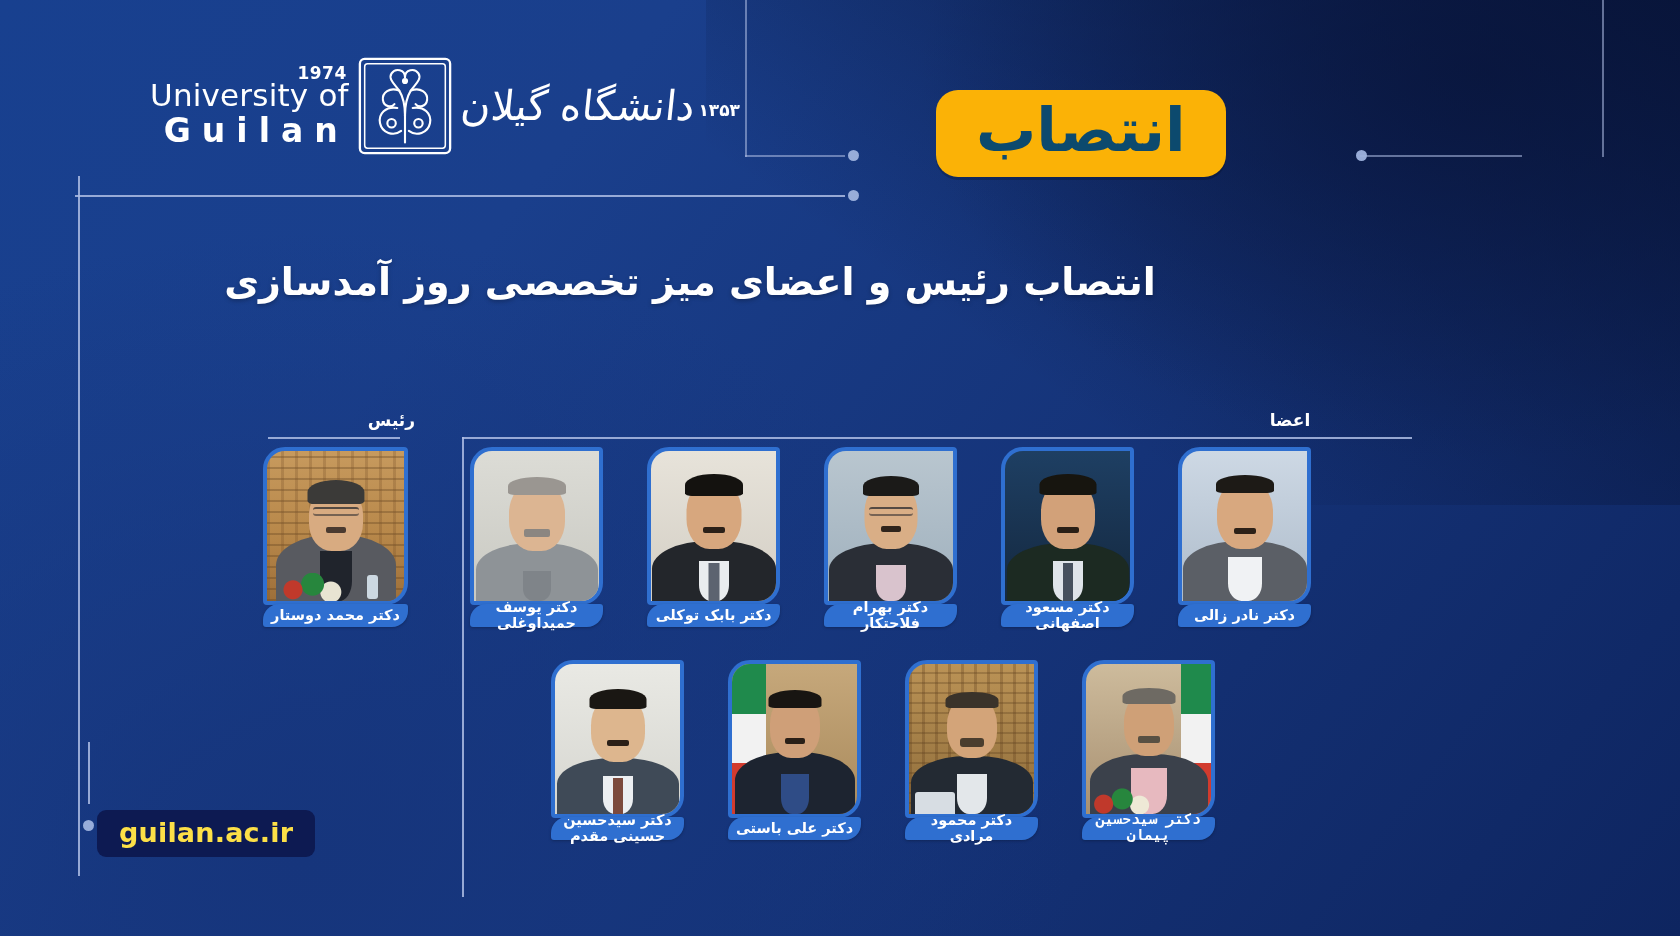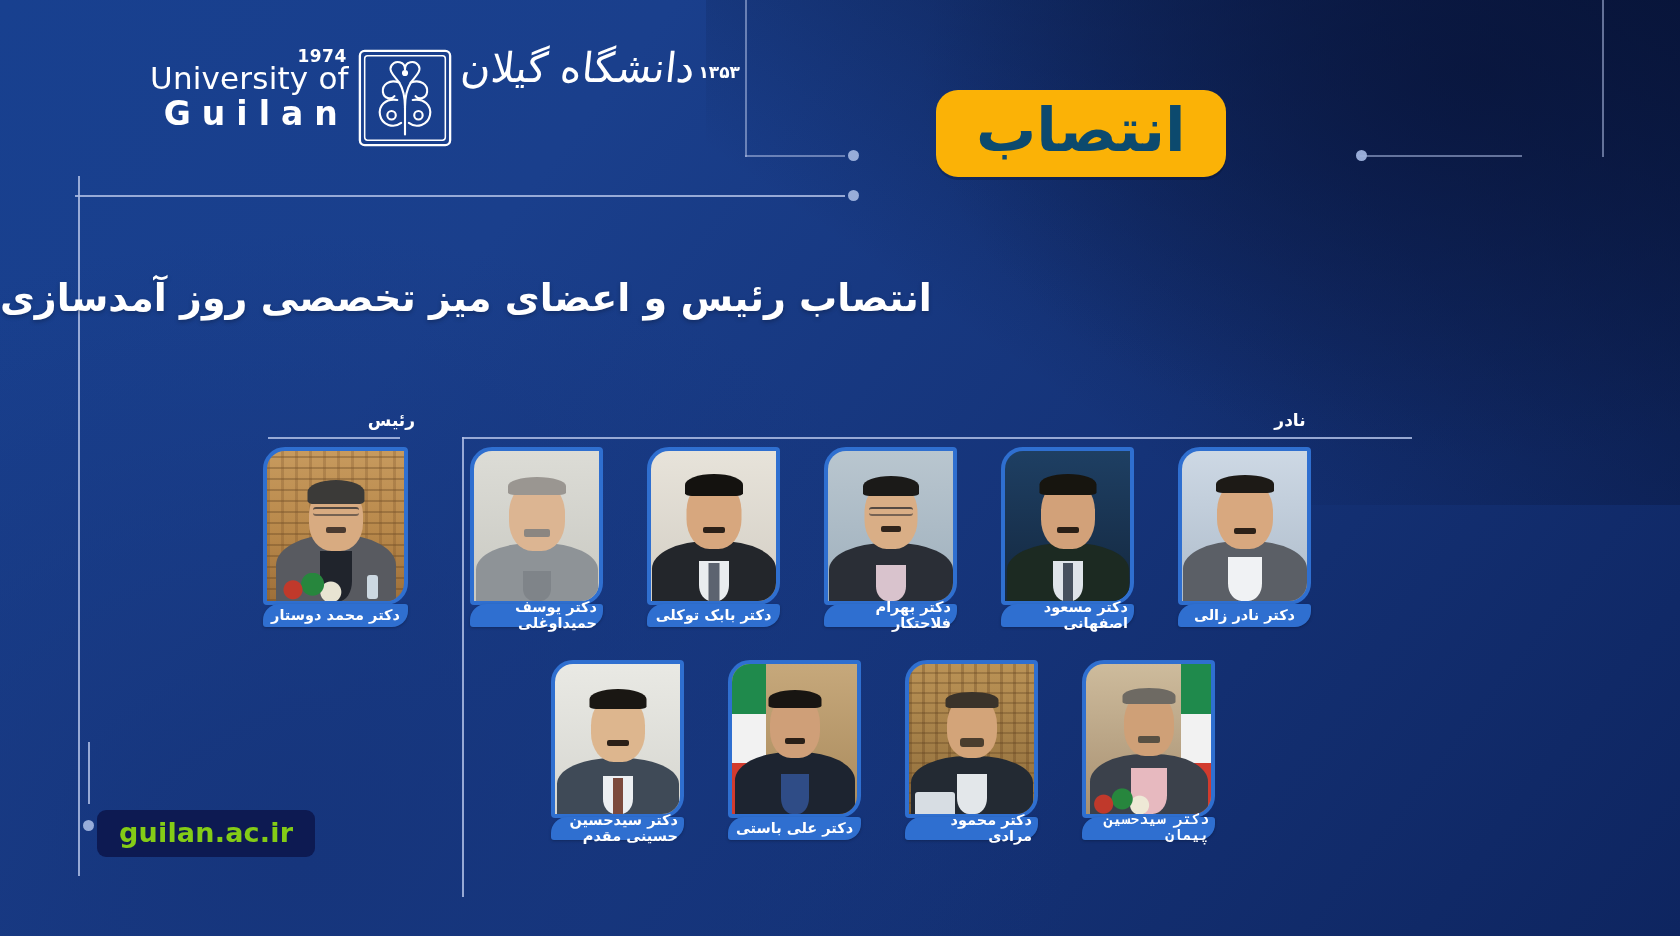--- a/index.html
+++ b/index.html
@@ -30,22 +30,22 @@
   
   .deco{ position:absolute; background:#aebde4; opacity:.85; }
   .deco.dim{ opacity:.55; }
   .dot{
     position:absolute; width:11px; height:11px; border-radius:50%;
     background:#9fb3de; opacity:.95;
   }
 
   
   #logo-block{
-    position:absolute; left:150px; top:48px;
-    display:flex; gap:8px; direction:ltr;
+    position:absolute; left:150px; top:56px;
+    display:flex; align-items:center; gap:8px; direction:ltr;
   }
   .logo-en{ color:#fff; text-align:right; line-height:1; }
   .logo-en .year{
     font-size:17px; font-weight:700; letter-spacing:.5px;
     display:block; margin-bottom:-2px; margin-right:2px;
   }
   .logo-en .l1{ font-size:31px; font-weight:400; letter-spacing:.2px; display:block; }
   .logo-en .l2{
     font-size:33px; font-weight:700; letter-spacing:11px; display:block; margin-top:3px;
   }
@@ -67,22 +67,22 @@
     padding:9px 40px 15px;
     box-shadow:0 3px 0 rgba(0,0,0,.18);
   }
   #title-badge span{
     font-size:60px; font-weight:700; color:#0c4a6e; line-height:1.05;
     letter-spacing:-1px; display:block;
   }
 
   
   #headline{
-    position:absolute; top:270px; right:0; left:0;
-    text-align:left; color:#fff;
+    position:absolute; top:254px; right:0; left:0;
+    text-align:center; color:#fff;
     padding-right:300px;
   }
   #headline div{
     font-size:38px; font-weight:700; line-height:1.5;
     text-shadow:0 2px 4px rgba(0,0,0,.25);
   }
 
   
   .group-label{
     position:absolute; color:#fff; font-size:17px; font-weight:700;
@@ -108,34 +108,34 @@
     background-size:cover; background-position:center top;
     border-radius:18px 0 18px 0;
     position:relative;
   }
   .name-chip{
     position:absolute;
     background:#2f6fd0;
     color:#fff; font-size:14.5px; font-weight:700;
     border-radius:16px 3px 16px 3px;
     display:flex; align-items:center; justify-content:center;
-    line-height:1.1;
+    text-align:center; line-height:1.1;
     padding:3px 6px;
     box-shadow:0 1px 3px rgba(0,0,0,.25);
   }
 
   
   #site-badge{
     position:absolute; left:97px; top:810px;
     background:#0d1a52; border-radius:9px;
     padding:7px 22px 9px;
     direction:ltr;
   }
   #site-badge span{
-    color:#84cc16; font-size:27px; font-weight:700; letter-spacing:.2px;
+    color:#fde047; font-size:27px; font-weight:700; letter-spacing:.2px;
   }
   #site-stem{ left:88px; top:742px; width:2px; height:62px; }
   #site-dot { left:83px; top:820px; }
 
   
   .ph{ width:100%; height:100%; position:relative; overflow:hidden; }
   .ph .bg{ position:absolute; inset:0; }
   .ph .head{
     position:absolute; left:50%; transform:translateX(-50%);
     border-radius:46% 46% 42% 42%;
@@ -208,21 +208,21 @@
     <span>انتصاب</span>
   </div>
 
   <div id="headline">
     <div>انتصاب رئیس و اعضای میز تخصصی روز آمدسازی</div>
   </div>
 
   <div class="group-label" id="label-chair">رئیس</div>
   <div class="deco" id="chair-bracket"></div>
 
-  <div class="group-label" id="label-members">نادر</div>
+  <div class="group-label" id="label-members">اعضا</div>
   <div class="deco" id="members-line"></div>
   <div class="deco" id="members-stem"></div>
 
   <div class="card" style="left:263px; top:447px; width:145px; height:158px;">
     <div class="photo">
       <div class="ph">
         <div class="bg" style="background:linear-gradient(180deg,#c79a5e 0%,#b8884a 55%,#9d6f3a 100%);"></div>
         <div class="bg" style="background:
              repeating-linear-gradient(90deg, rgba(120,80,40,.28) 0 3px, rgba(0,0,0,0) 3px 14px),
              repeating-linear-gradient(0deg, rgba(90,60,28,.32) 0 2px, rgba(0,0,0,0) 2px 11px);"></div>

